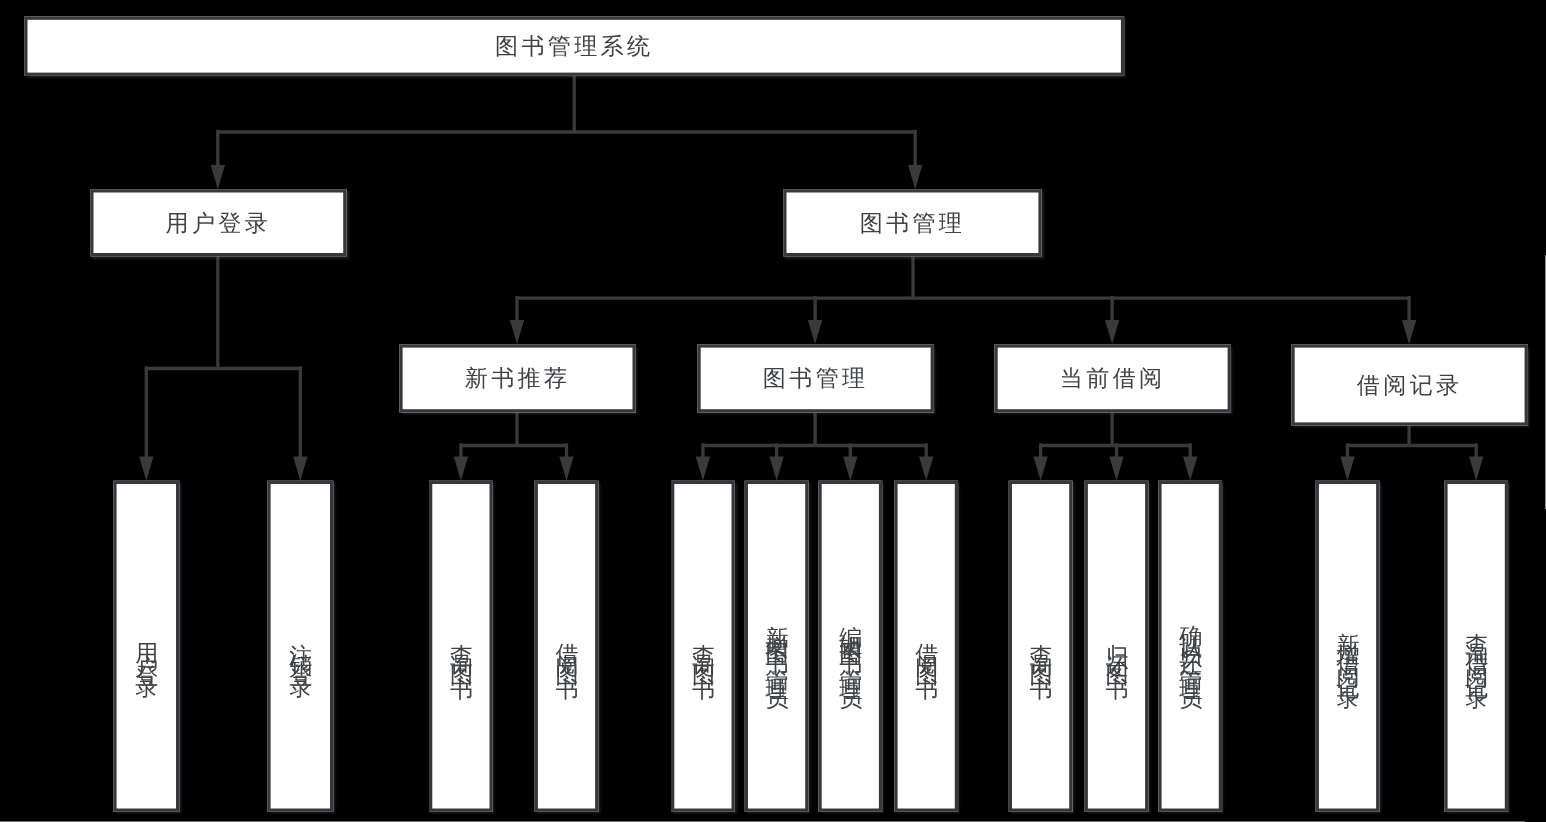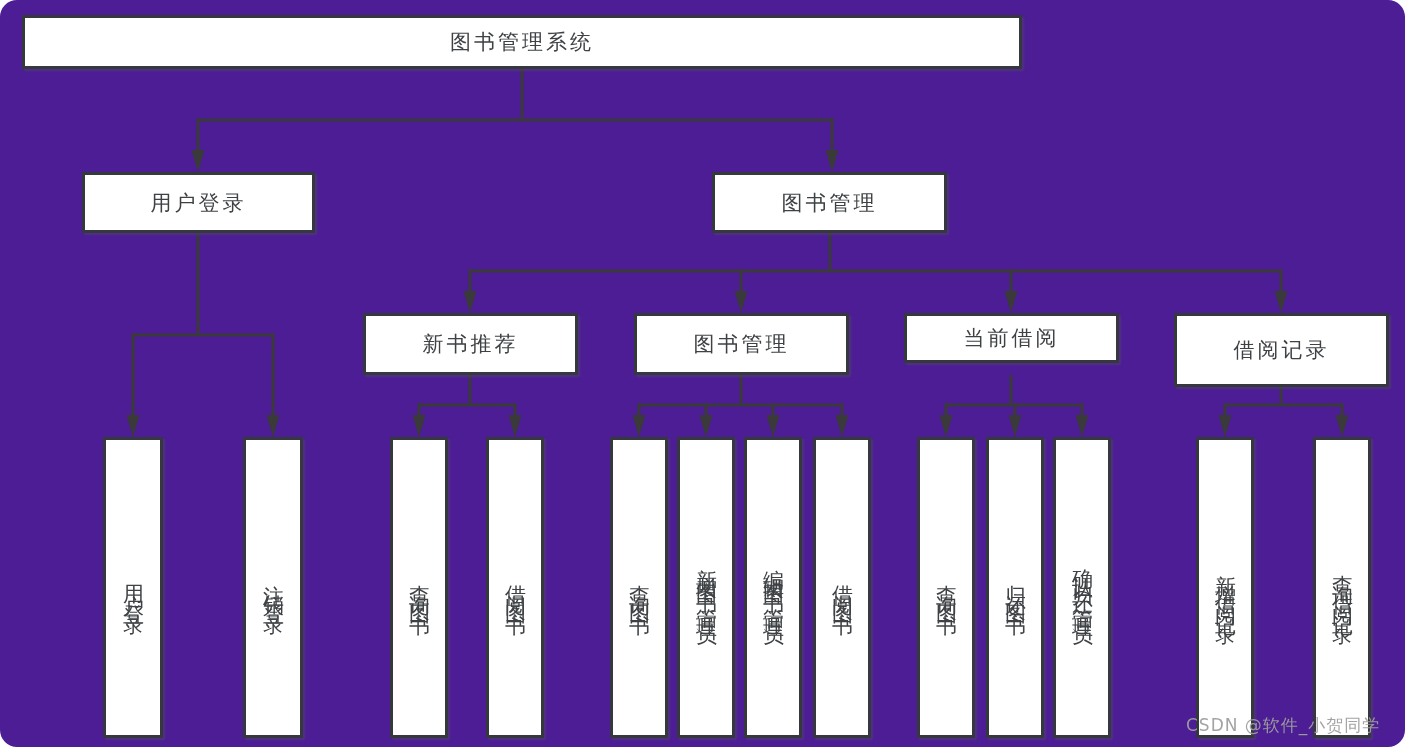--- a/index.html
+++ b/index.html
@@ -1,18 +1,18 @@
 <!DOCTYPE html>
 <html><head>
 <meta charset="utf-8">
 <style>
   html,body{margin:0;padding:0;background:#ffffff;}
   #canvas{
-    position:relative;width:1405px;height:747px;background:#4c1d95;
-    font-family:"DejaVu Sans","Liberation Sans",sans-serif;overflow:hidden;border-radius:17px;
+    position:relative;width:1405px;height:747px;background:#000000;
+    font-family:"DejaVu Sans","Liberation Sans",sans-serif;overflow:hidden;
   }
   #connectors{position:absolute;left:0;top:0;z-index:1;}
   .hbox,.vbox{
     position:absolute;background:#ffffff;border:3px solid #35383c;
     display:flex;align-items:center;justify-content:center;
     box-shadow:2px 2px 2px rgba(90,90,90,0.35);z-index:2;box-sizing:border-box;
   }
   .hlabel{
     color:#3f4245;font-size:21px;letter-spacing:3px;white-space:nowrap;
   }
@@ -120,21 +120,21 @@
   <div class="hbox" style="left:712px;top:172px;width:235px;height:61px">
     <span class="hlabel">图书管理</span>
   </div>
 
   <div class="hbox" style="left:363px;top:313px;width:215px;height:62px">
     <span class="hlabel">新书推荐</span>
   </div>
   <div class="hbox" style="left:634px;top:313px;width:215px;height:62px">
     <span class="hlabel">图书管理</span>
   </div>
-  <div class="hbox" style="left:904px;top:313px;width:215px;height:50px">
+  <div class="hbox" style="left:904px;top:313px;width:215px;height:62px">
     <span class="hlabel">当前借阅</span>
   </div>
   <div class="hbox" style="left:1174px;top:313px;width:215px;height:74px">
     <span class="hlabel">借阅记录</span>
   </div>
 
   <div class="vbox" style="left:103px;top:437px;width:60px;height:301px">
     <span class="vlabel sp-mid">用户登录</span>
   </div>
   <div class="vbox" style="left:243px;top:437px;width:60px;height:301px">
@@ -171,15 +171,14 @@
     <span class="vlabel sp-tight">确认归还（管理员）</span>
   </div>
 
   <div class="vbox" style="left:1196px;top:437px;width:58px;height:301px">
     <span class="vlabel sp-mid">新增借阅记录</span>
   </div>
   <div class="vbox" style="left:1313px;top:437px;width:58px;height:301px">
     <span class="vlabel sp-mid">查询借阅记录</span>
   </div>
 
-  <div id="watermark">CSDN @软件_小贺同学</div>
 
 </div>
 
 </body></html>

